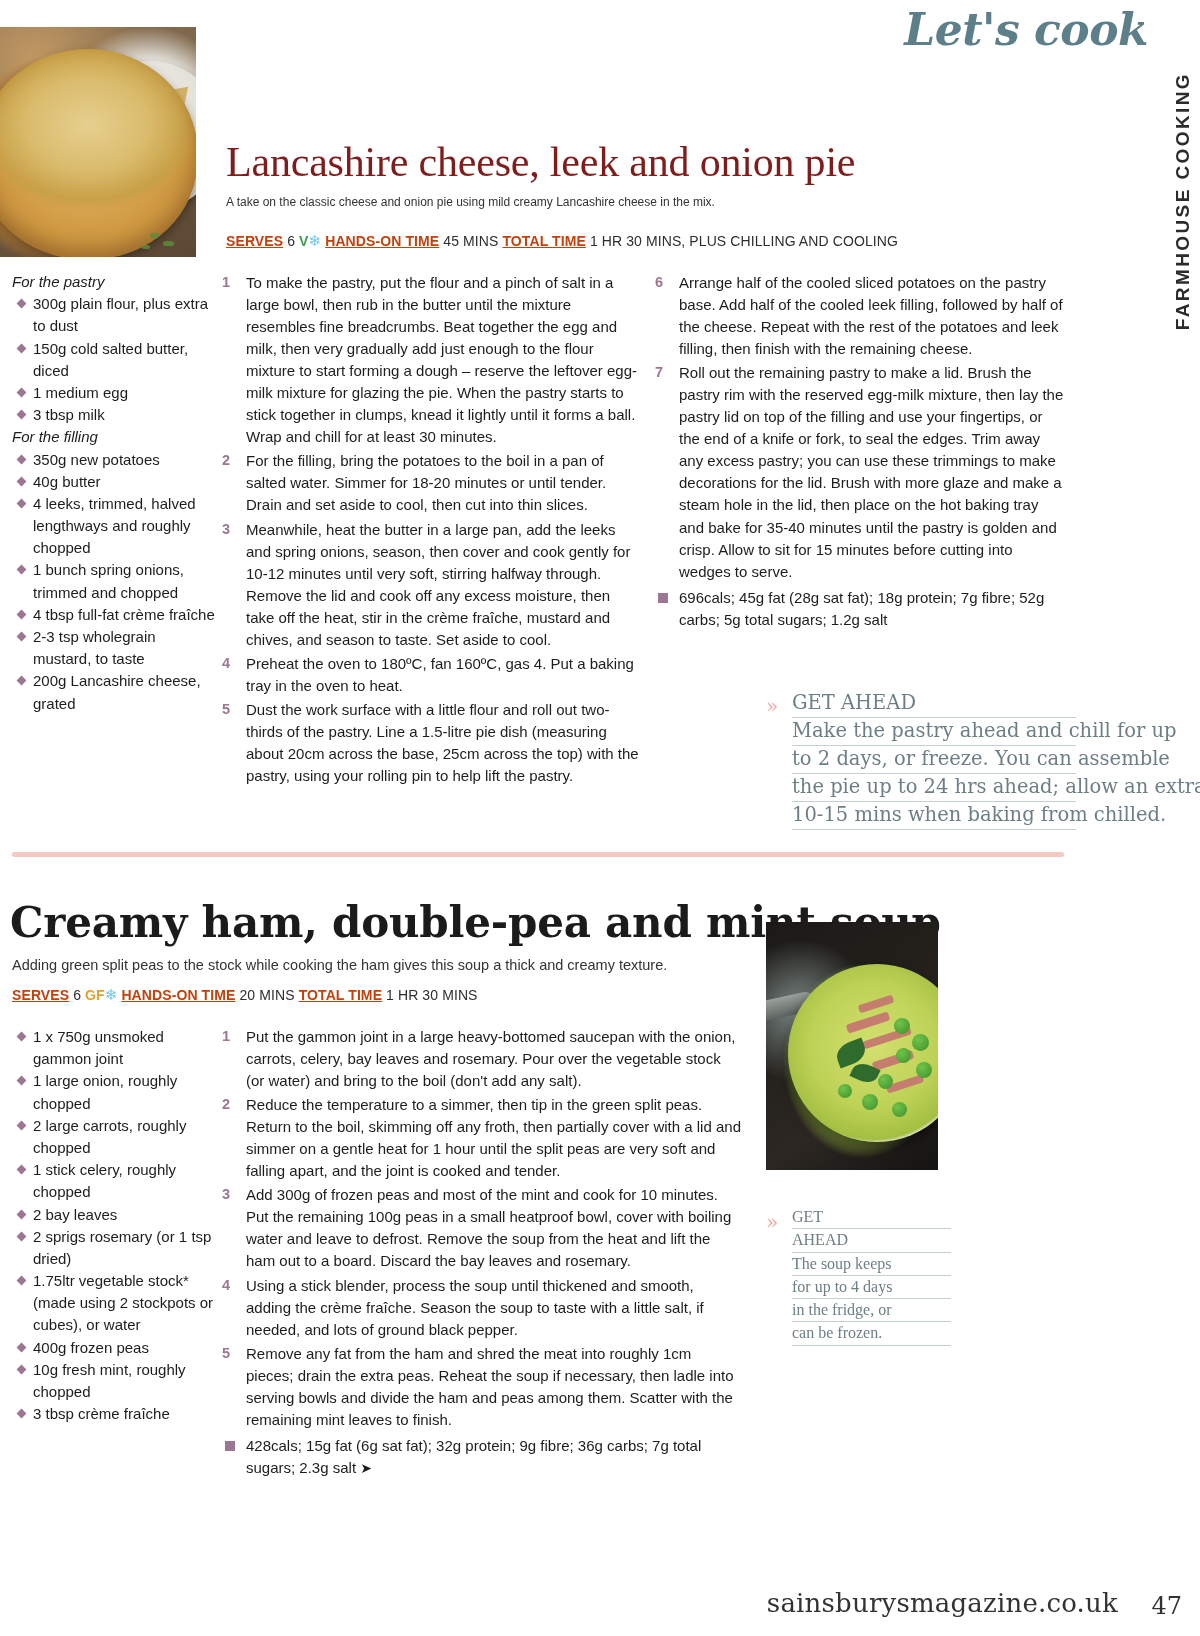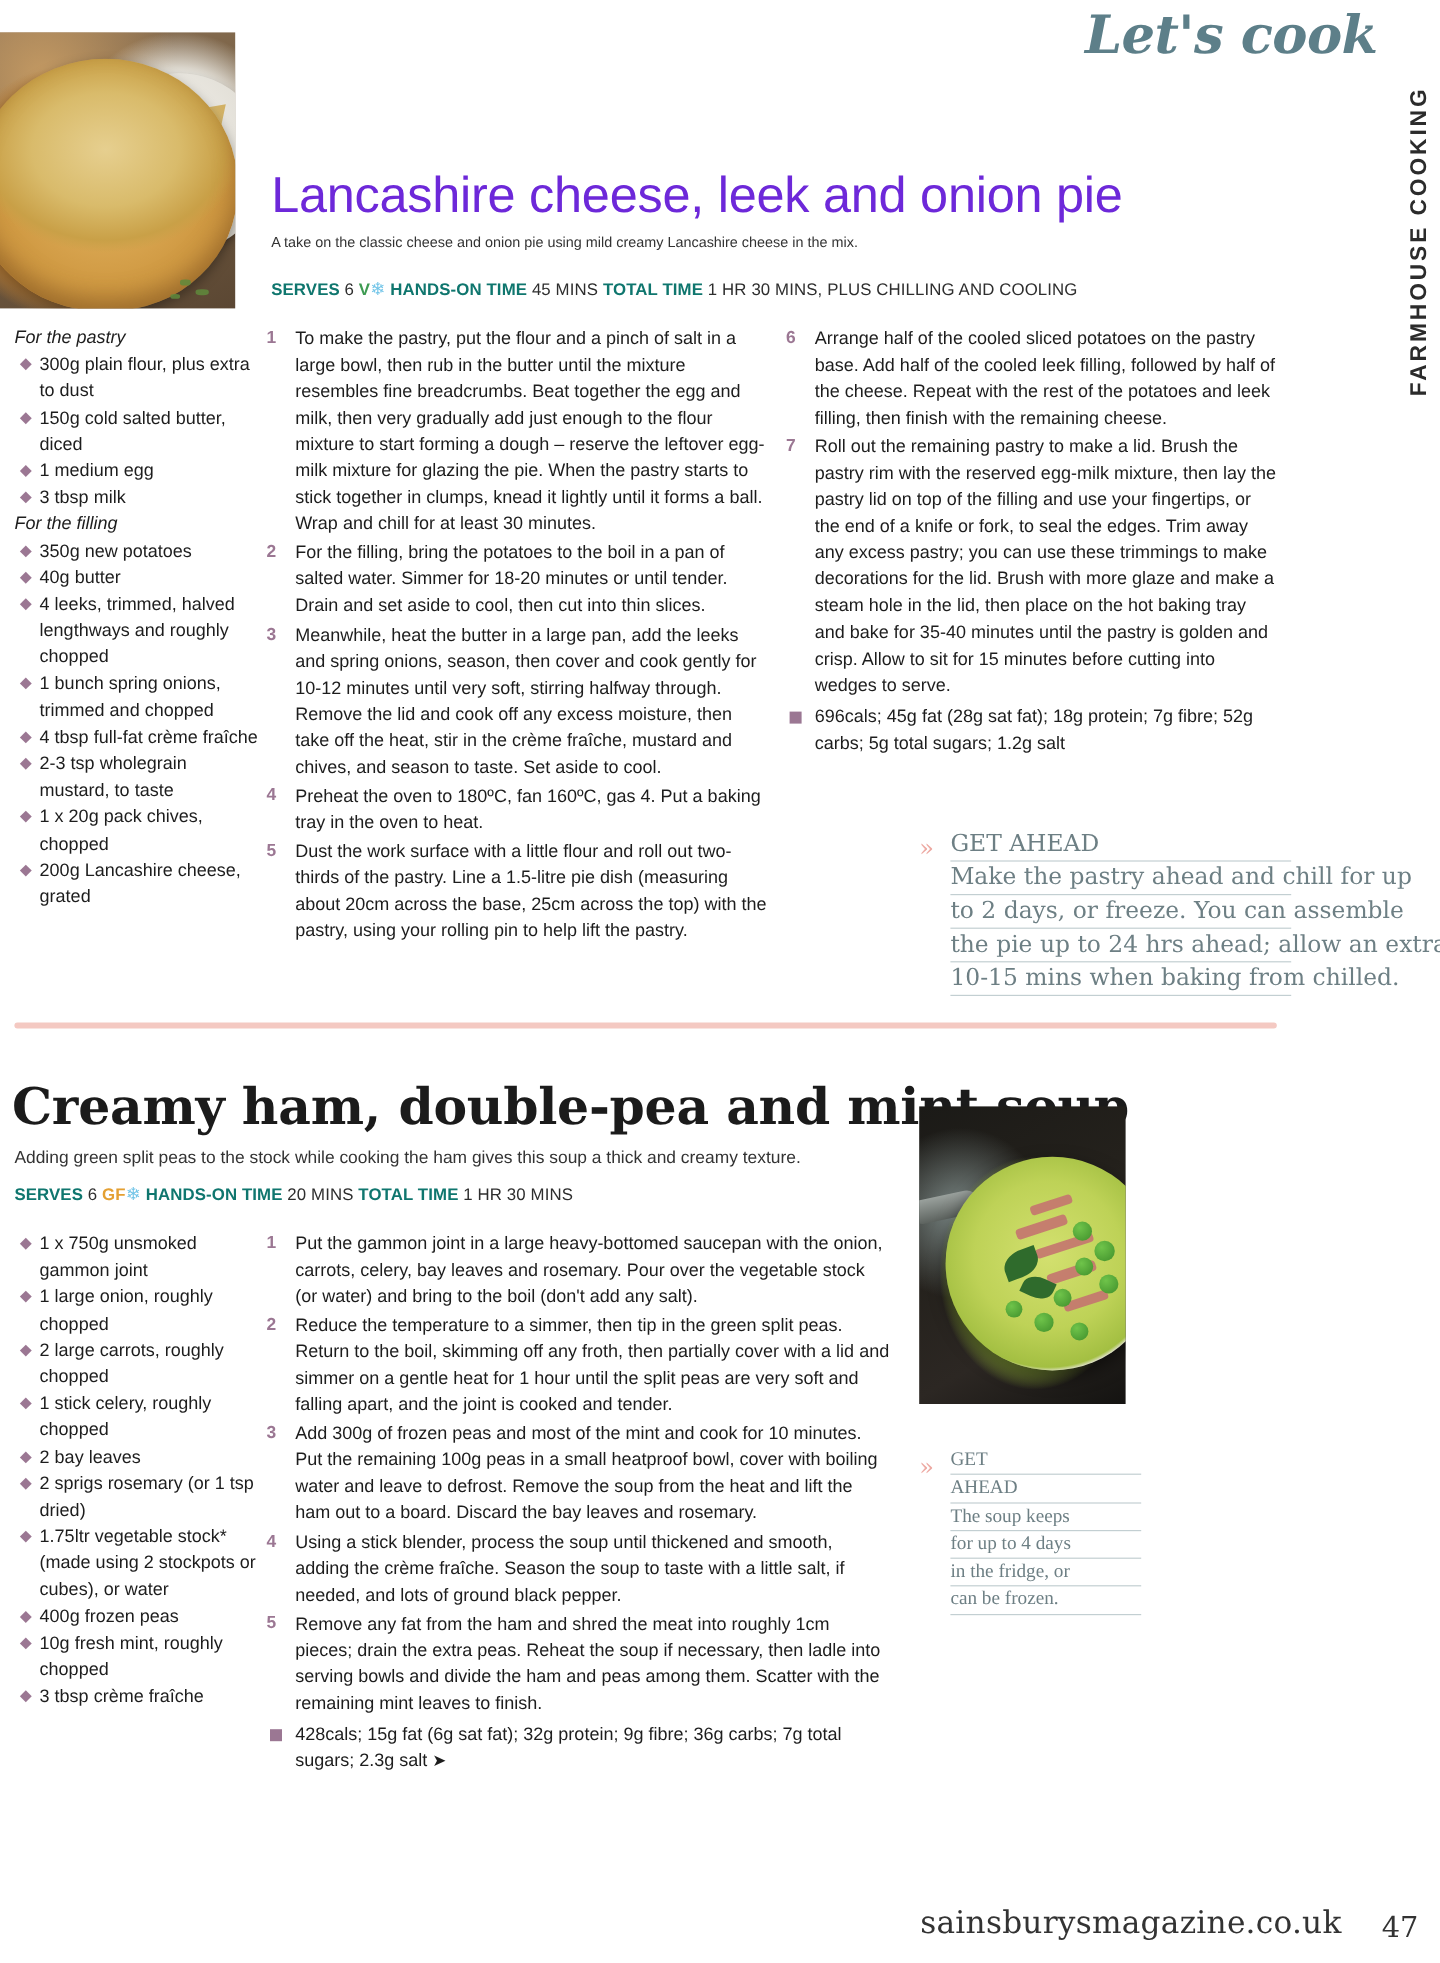--- a/index.html
+++ b/index.html
@@ -61,33 +61,33 @@
       rgba(232,188,112,.9) 0deg 6deg, rgba(186,133,58,.85) 6deg 12deg);
     -webkit-mask:radial-gradient(circle at 50% 50%, transparent 0 76%, #000 79% 100%);
             mask:radial-gradient(circle at 50% 50%, transparent 0 76%, #000 79% 100%);
     opacity:.85;
   }
   .hero-pie .herb{position:absolute;background:#5f8a3c;border-radius:40%;opacity:.85;}
 
   
   .r1-title{
     position:absolute;left:226px;top:112px;width:830px;
-    font-family:Liberation Sans, sans-serif;
-    font-size:42px;line-height:1.08;color:#6d28d9;font-weight:normal;
+    font-family:Liberation Serif, serif;
+    font-size:42px;line-height:1.08;color:#7f1d1d;font-weight:normal;
     letter-spacing:-0.2px;
   }
   .r1-standfirst{
     position:absolute;left:226px;top:182px;width:830px;
     font-size:12px;line-height:1.45;color:#333;
   }
   .meta-line{
     position:absolute;font-size:14px;letter-spacing:.1px;color:#2e2e2e;
     white-space:nowrap;
   }
-  .meta-line .lbl{color:#0f766e;font-weight:bold;}
+  .meta-line .lbl{color:#c2410c;font-weight:bold;text-decoration:underline;}
   .meta-line .v{color:#3e9b52;font-weight:bold;}
   .meta-line .gf{color:#e4a033;font-weight:bold;text-align:center;}
   .meta-line .snow{color:#73c5e8;font-size:15px;}
   .meta-line .val{color:#2e2e2e;}
   #r1-meta{left:226px;top:232px;}
   #r2-meta{left:12px;top:986px;}
 
   
   .ing-col{position:absolute;width:205px;font-size:15px;line-height:1.48;color:#1d1d1d;}
   #r1-ing{left:12px;top:271px;}
@@ -227,21 +227,20 @@
       <li>3 tbsp milk</li>
     </ul>
     <div class="ing-head">For the filling</div>
     <ul class="ing-list">
       <li>350g new potatoes</li>
       <li>40g butter</li>
       <li>4 leeks, trimmed, halved lengthways and roughly chopped</li>
       <li>1 bunch spring onions, trimmed and chopped</li>
       <li>4 tbsp full-fat crème fraîche</li>
       <li>2-3 tsp wholegrain mustard, to taste</li>
-      <li>1 x 20g pack chives, chopped</li>
       <li>200g Lancashire cheese, grated</li>
     </ul>
   </div>
 
   <div class="method" id="r1-m1">
     <ul class="steps">
       <li><span class="num">1</span><span>To make the pastry, put the flour and a pinch of salt in a large bowl, then rub in the butter until the mixture resembles fine breadcrumbs. Beat together the egg and milk, then very gradually add just enough to the flour mixture to start forming a dough – reserve the leftover egg-milk mixture for glazing the pie. When the pastry starts to stick together in clumps, knead it lightly until it forms a ball. Wrap and chill for at least 30 minutes.</span></li>
       <li><span class="num">2</span><span>For the filling, bring the potatoes to the boil in a pan of salted water. Simmer for 18-20 minutes or until tender. Drain and set aside to cool, then cut into thin slices.</span></li>
       <li><span class="num">3</span><span>Meanwhile, heat the butter in a large pan, add the leeks and spring onions, season, then cover and cook gently for 10-12 minutes until very soft, stirring halfway through. Remove the lid and cook off any excess moisture, then take off the heat, stir in the crème fraîche, mustard and chives, and season to taste. Set aside to cool.</span></li>
       <li><span class="num">4</span><span>Preheat the oven to 180ºC, fan 160ºC, gas 4. Put a baking tray in the oven to heat.</span></li>

